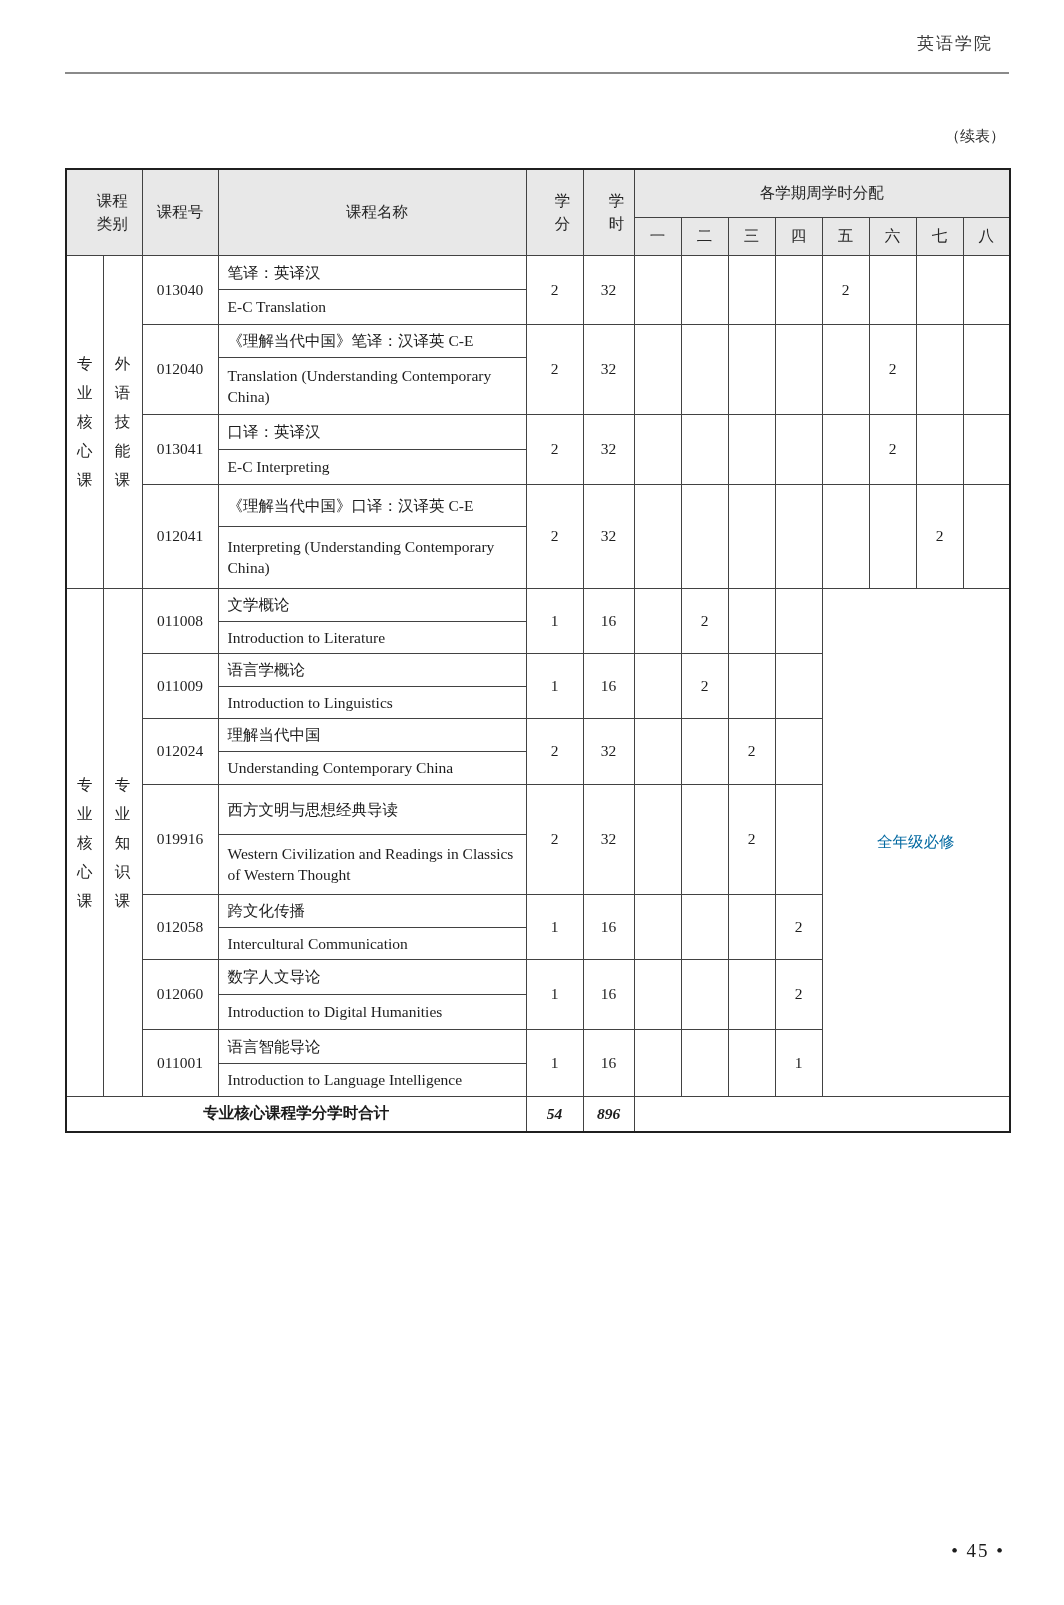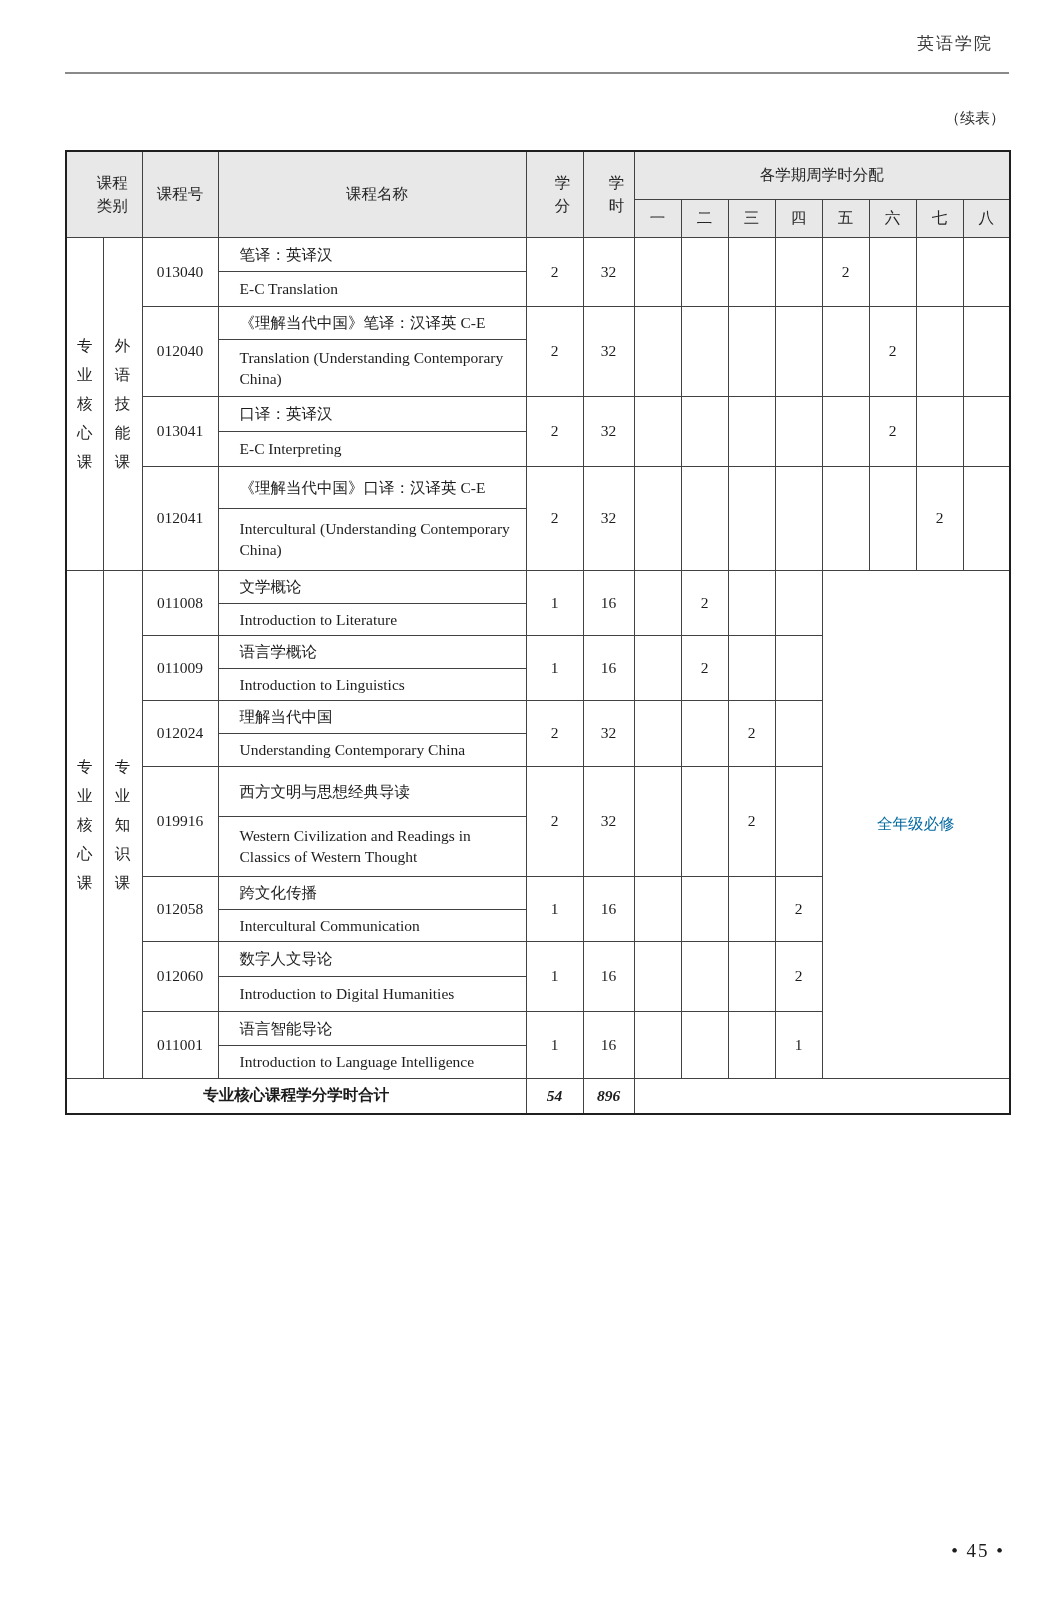--- a/index.html
+++ b/index.html
@@ -19,21 +19,21 @@
     padding-top: 32px;
     text-align: right;
     font-size: 17px;
     letter-spacing: 2px;
     color: #3a3a3a;
     line-height: 24px;
     padding-right: 16px;
   }
   .rule { margin-top: 16px; height: 2px; background: #8a8a8a; }
   .cont-note {
-    margin-top: 34px;
+    margin-top: 52px;
     text-align: right;
     font-size: 15px;
     color: #2e2e2e;
     line-height: 20px;
     padding-right: 4px;
   }
 
   table.course-table {
     margin-top: 22px;
     width: 944px;
@@ -53,21 +53,21 @@
     font-size: 15.5px;
     color: #262626;
     text-align: center;
   }
   .two-line { white-space: pre-line; line-height: 23px; padding-left: 16px; }
   th.h-name { text-align: center; padding-left: 10px; }
 
   td.no { text-align: center; font-size: 15.5px; color: #1d1d1d; }
   td.name {
     text-align: left;
-    padding: 3px 6px 3px 21px;
+    padding: 3px 6px 3px 9px;
     font-size: 15.5px;
     line-height: 21px;
     color: #1d1d1d;
   }
   td.num { text-align: center; font-size: 15.5px; color: #1d1d1d; }
   td.cat { text-align: center; }
   .vtext {
     margin: 0 auto;
     width: 18px;
     font-size: 15.5px;
@@ -216,21 +216,21 @@
           <td class="num" rowspan="2"></td>
           <td class="num" rowspan="2"></td>
           <td class="num" rowspan="2"></td>
           <td class="num" rowspan="2"></td>
           <td class="num" rowspan="2"></td>
           <td class="num" rowspan="2"></td>
           <td class="num" rowspan="2">2</td>
           <td class="num" rowspan="2"></td>
         </tr>
         <tr style="height:62px">
-          <td class="name">Intercultural (Understanding Contemporary China)</td>
+          <td class="name">Interpreting (Understanding Contemporary China)</td>
         </tr>
 
         <tr style="height:33px">
           <td class="cat" rowspan="14">
               <div class="vtext">专业核心课</div>
             </td>
           <td class="cat" rowspan="14">
               <div class="vtext">专业知识课</div>
             </td>
           <td class="no" rowspan="2">011008</td>

